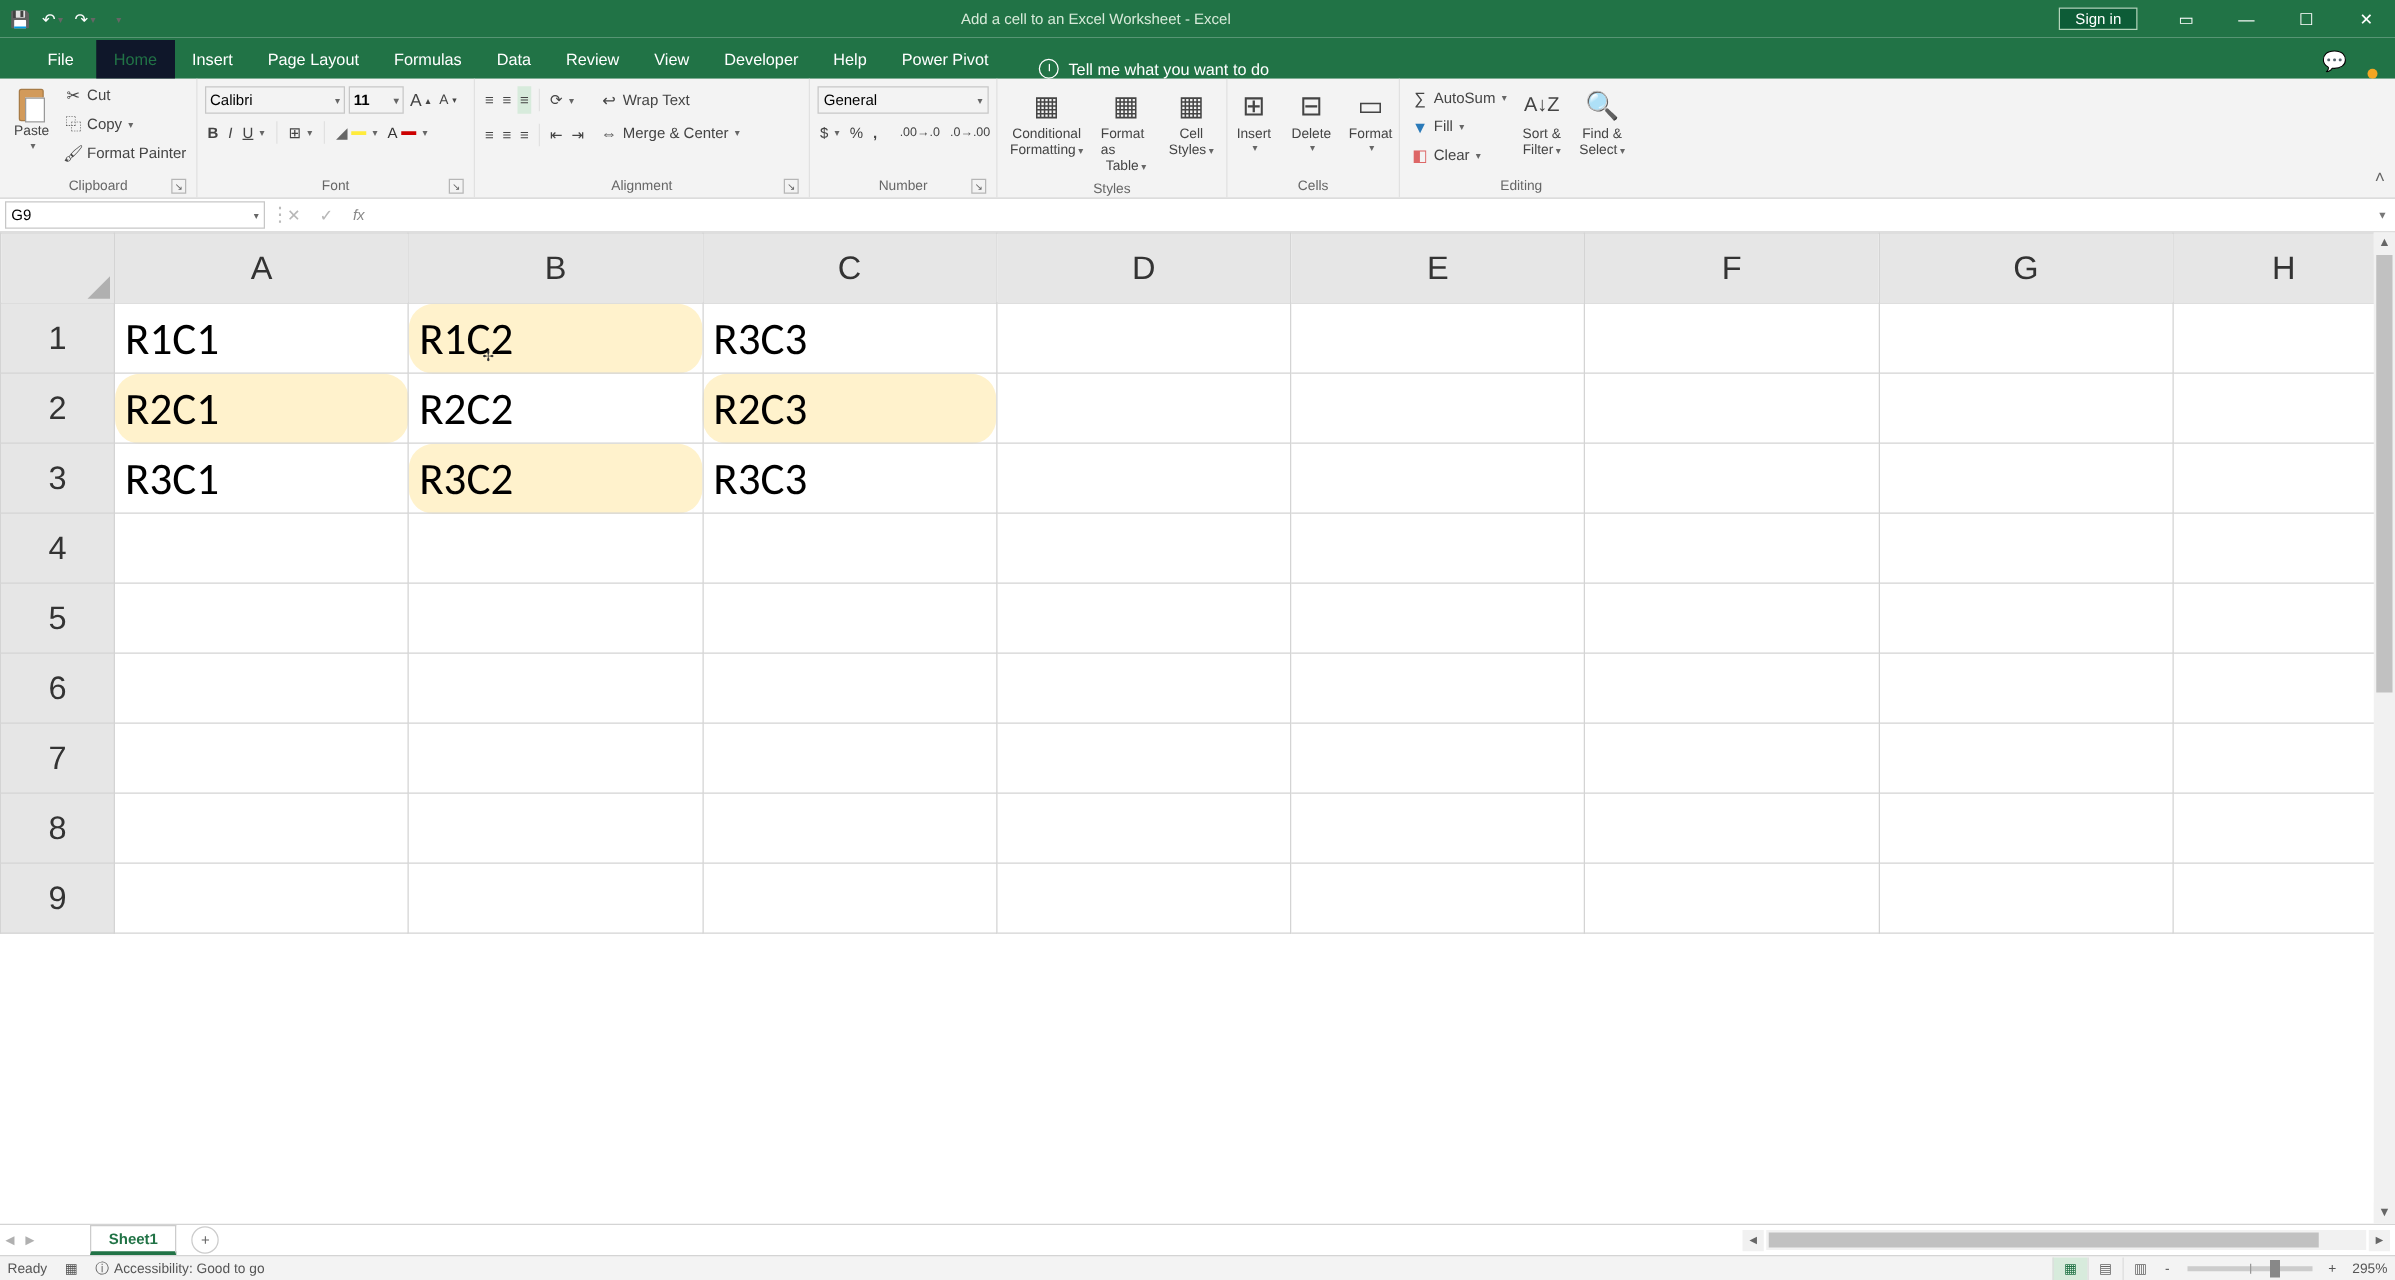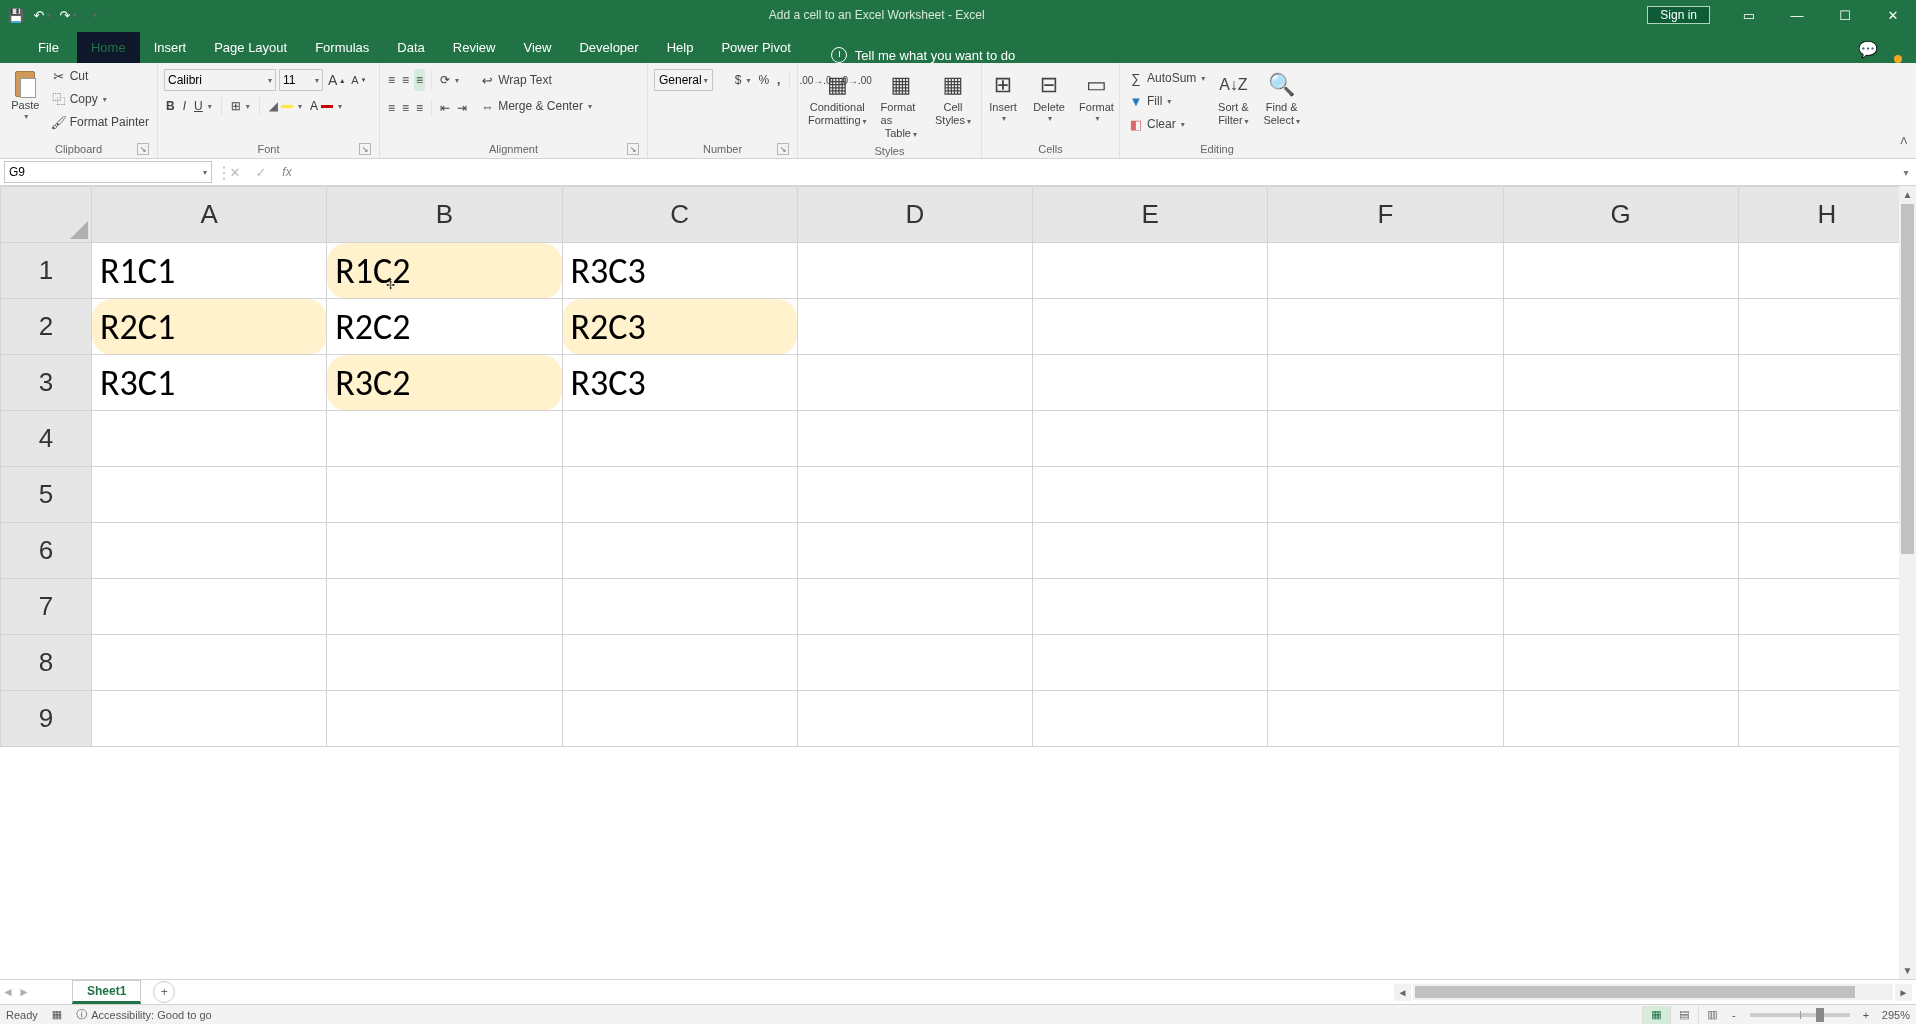--- a/index.html
+++ b/index.html
@@ -164,21 +164,21 @@
     <div class="rgroup-label"><span>Clipboard</span><span class="dlg-launch">↘</span></div>
   </div>
 
   <div class="rgroup" style="width:222px">
     <div style="display:flex;flex-direction:column;gap:4px;padding-top:4px;">
       <div style="display:flex;gap:3px;align-items:flex-start;">
         <div style="border:1px solid #c7c7c7;width:112px;height:22px;display:flex;align-items:center;padding:0 3px;justify-content:space-between;font-size:12px;">
             <span>Calibri</span>
             <span class="caret">▾</span>
           </div>
-        <div style="border:1px solid #c7c7c7;width:44px;height:22px;display:flex;align-items:center;padding:0 3px;justify-content:space-between;font-size:12px;">
+        <div style="border:1px solid #c7c7c7;width:44px;height:22px;display:flex;align-items:center;padding:0 3px;justify-content:space-between;font-size:12px;font-weight:bold;">
             <span>11</span>
             <span class="caret">▾</span>
           </div>
         <div class="rbtn-row" style="font-size:14px;">A<sup style="font-size:8px;">▴</sup></div>
         <div class="rbtn-row" style="font-size:11px;">A<sup style="font-size:7px;">▾</sup></div>
       </div>
       <div style="display:flex;gap:4px;align-items:center;">
         <div class="rbtn-row">
             <b>B</b>
           </div>
@@ -238,21 +238,21 @@
             <span class="ricon">⇔</span>
             <span>Merge &amp; Center</span>
             <span class="caret">▾</span>
           </div>
       </div>
     </div>
     <div class="rgroup-label"><span>Alignment</span><span class="dlg-launch">↘</span></div>
   </div>
 
   <div class="rgroup" style="width:150px">
-    <div style="display:flex;flex-direction:row;gap:20px;padding-top:4px;">
+    <div style="display:flex;flex-direction:column;gap:4px;padding-top:4px;">
       <div style="border:1px solid #c7c7c7;height:22px;display:flex;align-items:center;padding:0 4px;justify-content:space-between;font-size:12px;">
           <span>General</span>
           <span class="caret">▾</span>
         </div>
       <div style="display:flex;gap:4px;">
         <div class="rbtn-row">$<span class="caret">▾</span></div>
         <div class="rbtn-row">%</div>
         <div class="rbtn-row">
             <b>,</b>
           </div>

